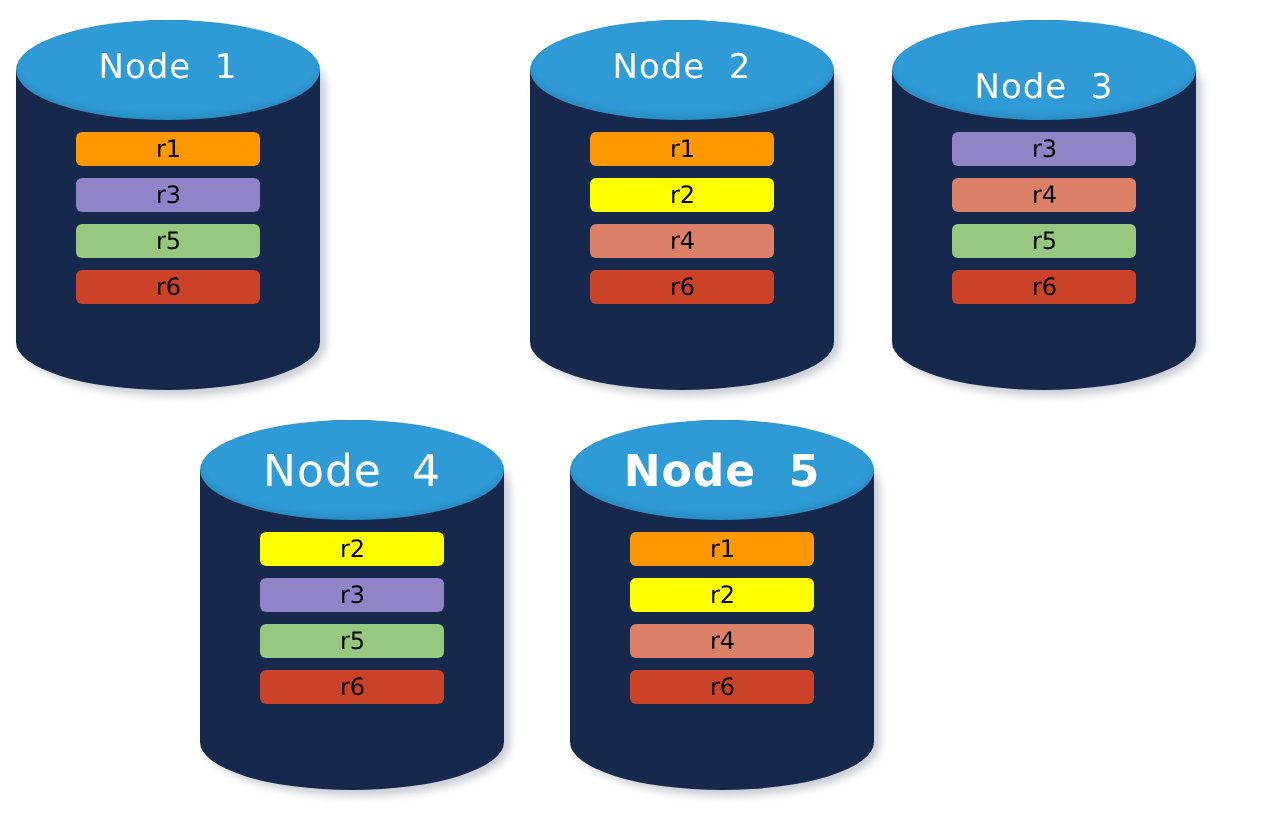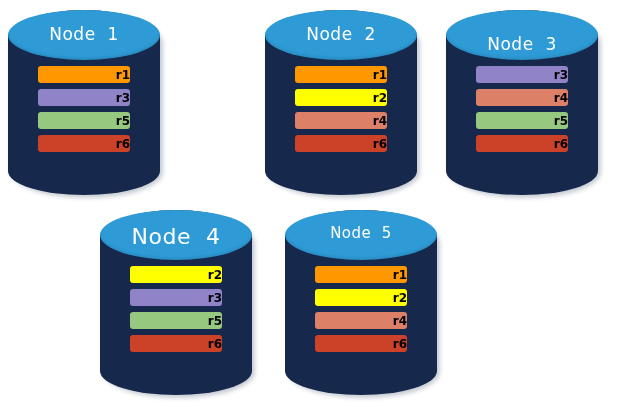--- a/index.html
+++ b/index.html
@@ -78,26 +78,27 @@
     position: absolute;
     left: 0;
     width: 100%;
   }
   .bar {
     position: relative;
     margin: 0 auto;
     border-radius: 3px;
     text-align: center;
     color: #000000;
-    font-weight: bold;
+    font-weight: normal;
     box-sizing: border-box;
     line-height: 1;
     display: flex;
     align-items: center;
-    justify-content: flex-end;
+    justify-content: flex-start;
+    padding-left: 40px;
   }
   .bar-label {
     display: block;
     transform: translateY(-0.5px);
   }
 </style>
 </head>
 <body>
 
 <div id="diagram">
@@ -183,21 +184,21 @@
         <div class="bar" style="width: 92px; height: 17px; background: rgb(204, 66, 40); font-size: 12px; margin-bottom: 0px;">
           <span class="bar-label">r6</span>
         </div>
       </div>
     </div>
     <div class="node" style="left: 285px; top: 210px; width: 152px; height: 185px;">
       <div class="cyl-shadow"></div>
       <div class="cyl-body"></div>
       <div class="cyl-body-rect" style="top: 25px; height: 135px;"></div>
       <div class="cyl-top" style="top: 0px; height: 50px;"></div>
-      <div class="cyl-top-label" style="top: 14px; font-size: 15px;">Node  5</div>
+      <div class="cyl-top-label" style="top: 14px; font-size: 22px; font-weight: bold;">Node  5</div>
       <div class="bars" style="top: 56px;">
         <div class="bar" style="width: 92px; height: 17px; background: rgb(255, 152, 0); font-size: 12px; margin-bottom: 6px;">
           <span class="bar-label">r1</span>
         </div>
         <div class="bar" style="width: 92px; height: 17px; background: rgb(255, 255, 0); font-size: 12px; margin-bottom: 6px;">
           <span class="bar-label">r2</span>
         </div>
         <div class="bar" style="width: 92px; height: 17px; background: rgb(221, 128, 104); font-size: 12px; margin-bottom: 6px;">
           <span class="bar-label">r4</span>
         </div>

